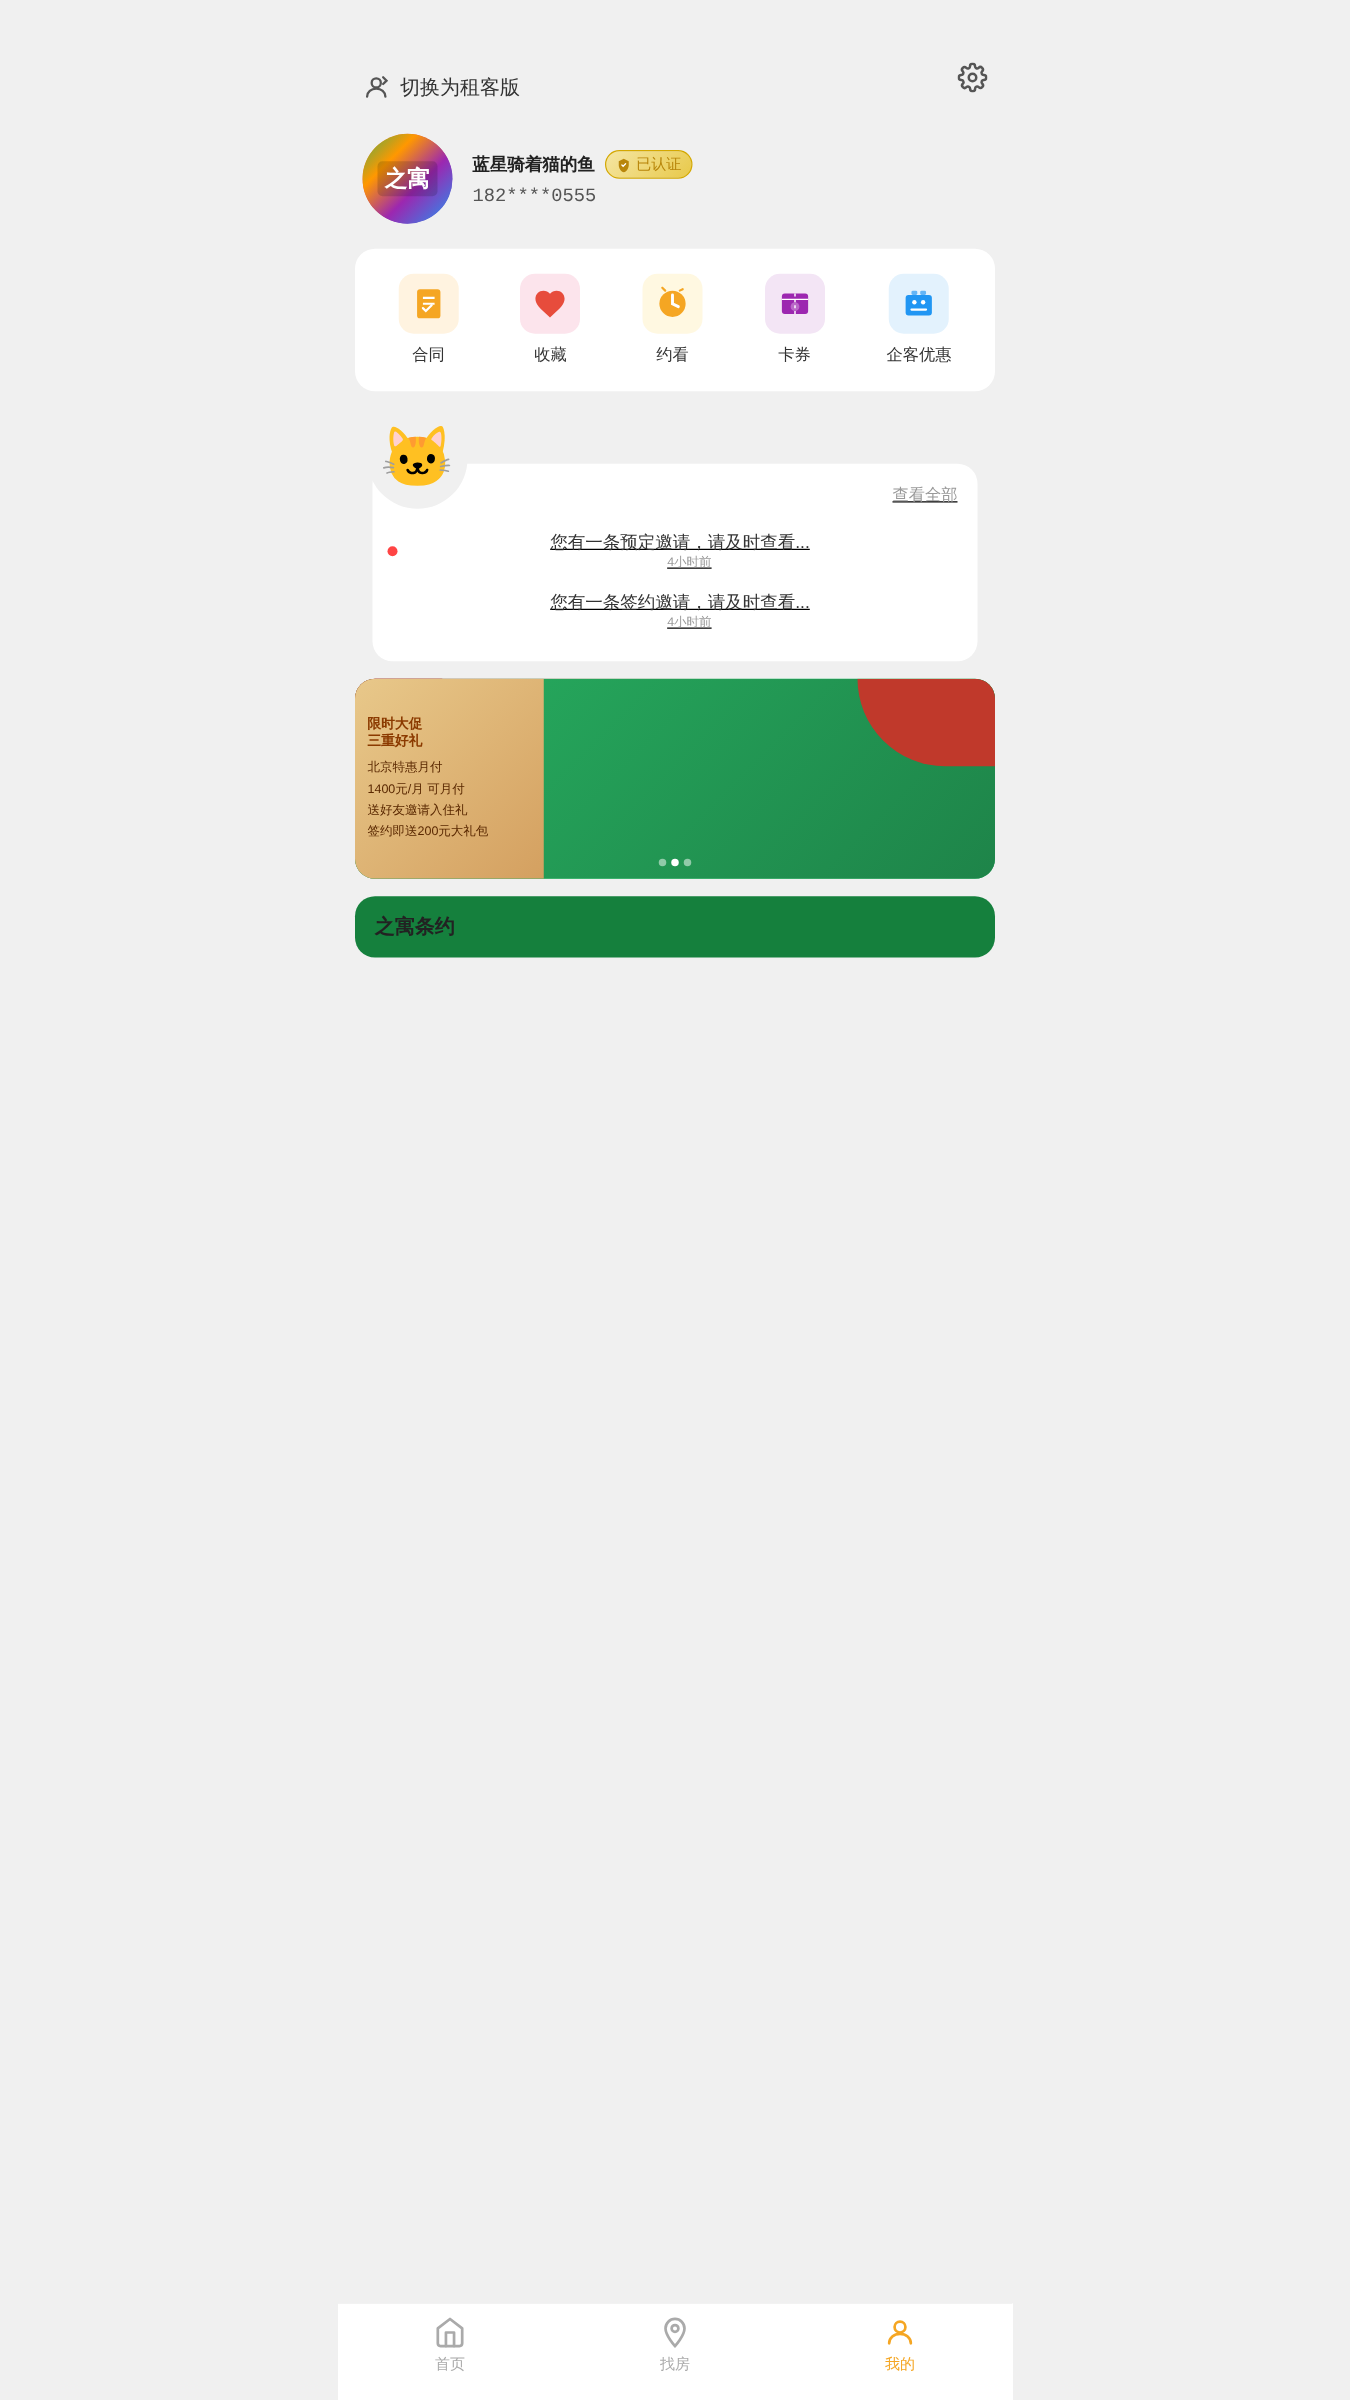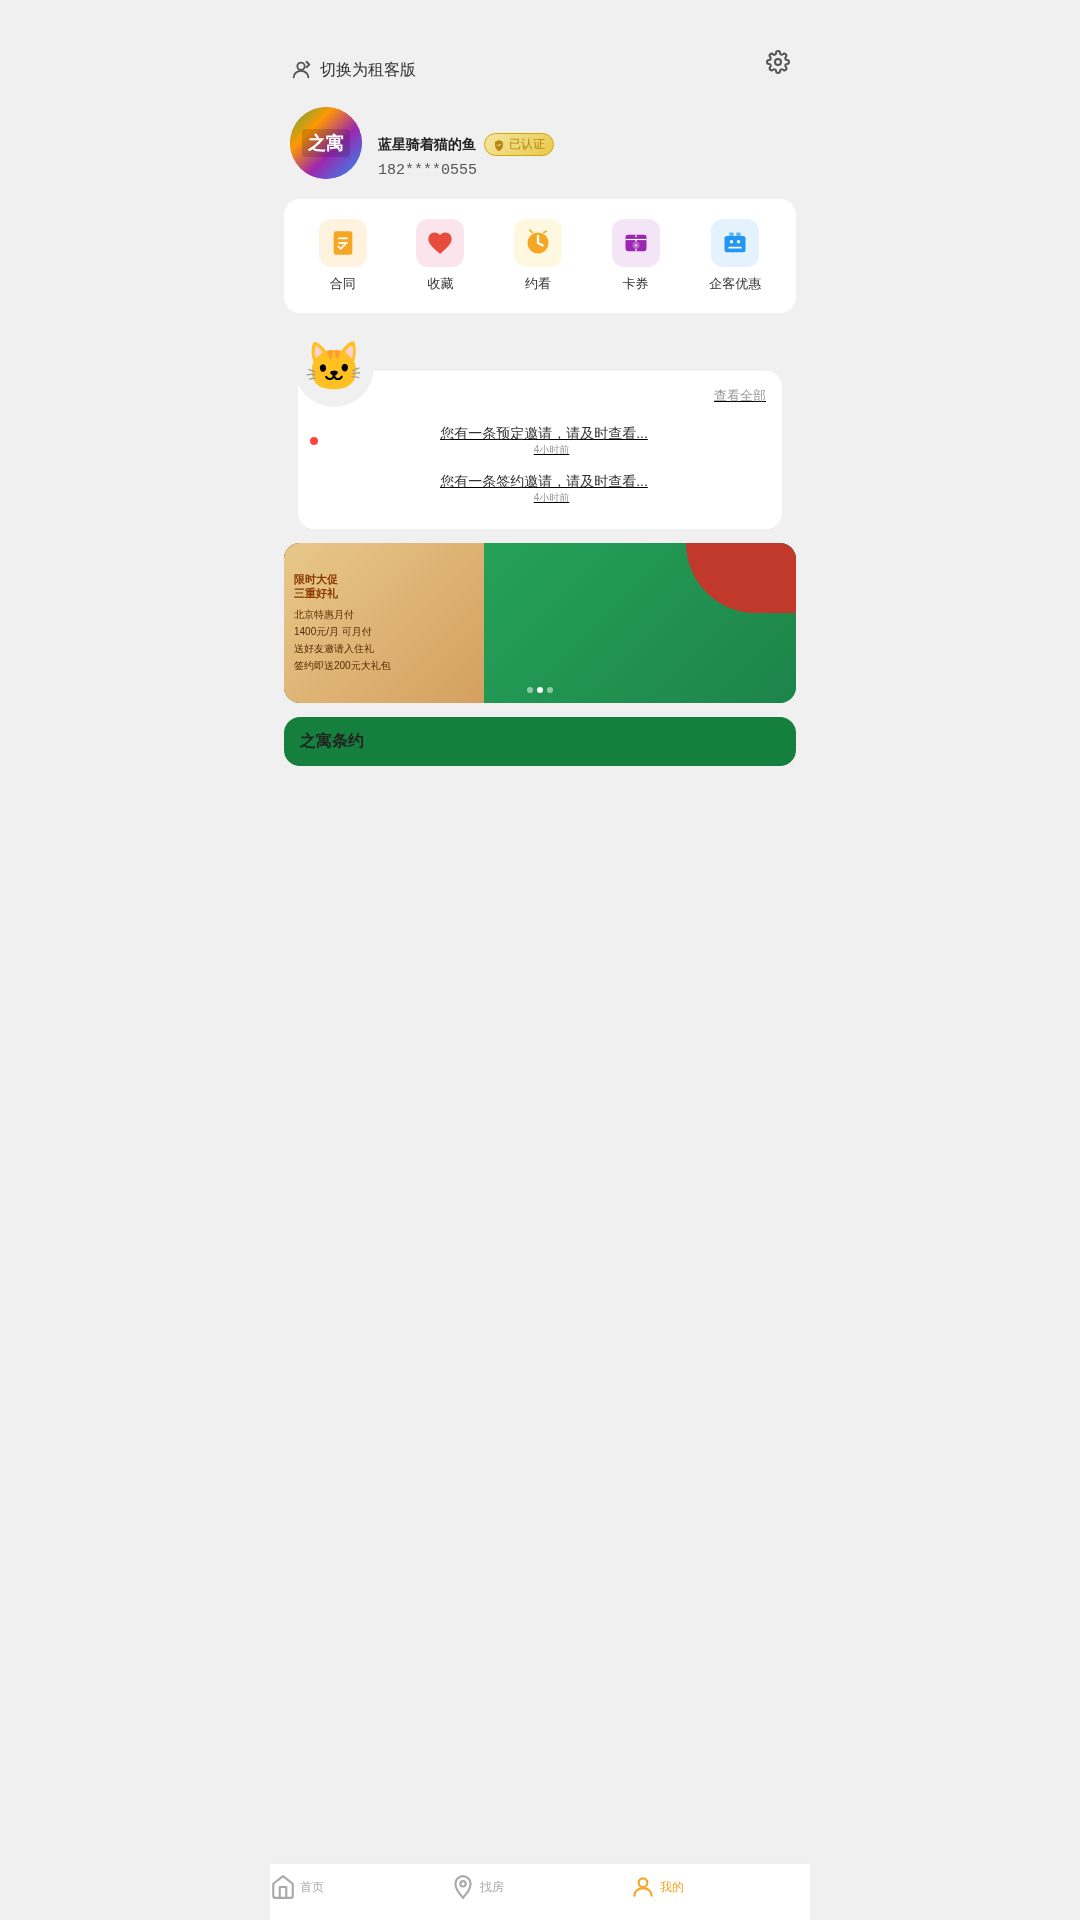--- a/index.html
+++ b/index.html
@@ -43,21 +43,21 @@
     .gear-icon {
       width: 24px; height: 24px;
       color: #555;
     }
 
     
     .profile-section {
       background: #f0f0f0;
       padding: 10px 20px 20px;
       display: flex;
-      align-items: flex-end;
+      align-items: center;
       gap: 16px;
     }
     .avatar {
       width: 72px; height: 72px;
       border-radius: 50%;
       background: linear-gradient(135deg, #f7c948, #f06020, #8b3fc0, #3a9de8);
       display: flex; align-items: center; justify-content: center;
       font-size: 22px;
       font-weight: bold;
       color: white;
@@ -244,21 +244,21 @@
       transform: translateX(-50%);
       width: 540px;
       background: white;
       border-top: 1px solid #eee;
       display: flex;
       justify-content: space-around;
       padding: 10px 0 20px;
     }
     .nav-item {
       display: flex;
-      flex-direction: row;
+      flex-direction: column;
       align-items: center;
       gap: 4px;
       cursor: pointer;
       flex: 1;
     }
     .nav-icon {
       width: 26px; height: 26px;
       display: flex; align-items: center; justify-content: center;
       color: #aaa;
     }
@@ -405,21 +405,21 @@
 
   <div class="banner-card">
 
     <div style="position:absolute;top:0;right:0;width:110px;height:70px;background:#c0392b;border-radius:0 0 0 70px;z-index:1;"></div>
 
     <div style="position:absolute;inset:0;background:linear-gradient(135deg, #27ae60 0%, #1e8449 100%);z-index:0;"></div>
 
     <div style="position:absolute;top:-20px;left:-20px;width:100px;height:100px;background:#c0392b;border-radius:50%;z-index:1;"></div>
 
 
-    <div style="position:relative;z-index:2;width:200px;padding:12px 10px;background:linear-gradient(135deg,#e8c88a,#d4a060);height:100%;display:flex;flex-direction:column;justify-content:center;">
+    <div style="position:relative;z-index:2;width:151px;padding:12px 10px;background:linear-gradient(135deg,#e8c88a,#d4a060);height:100%;display:flex;flex-direction:column;justify-content:center;">
       <div style="font-size:11px;color:#8b3a00;margin-bottom:2px;font-weight:600;line-height:1.3;">限时大促<br>三重好礼</div>
       <div style="font-size:10px;color:#5a2800;line-height:1.7;margin-top:4px;">
         北京特惠月付<br>
         1400元/月 可月付<br>
         送好友邀请入住礼<br>
         签约即送200元大礼包
       </div>
     </div>
 
     <div class="banner-dots">

